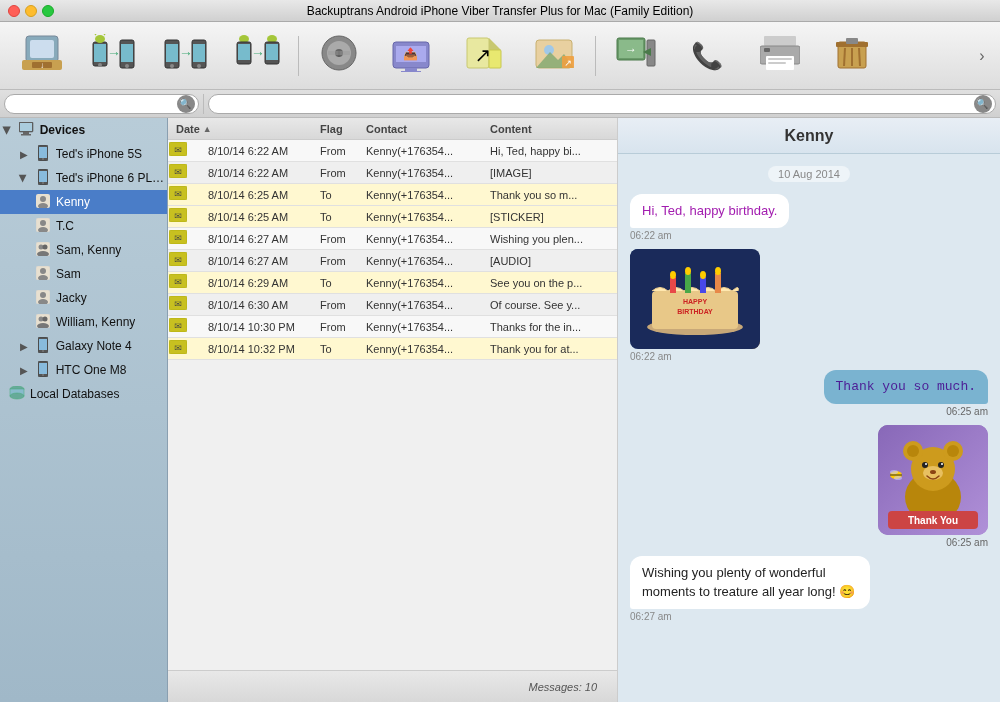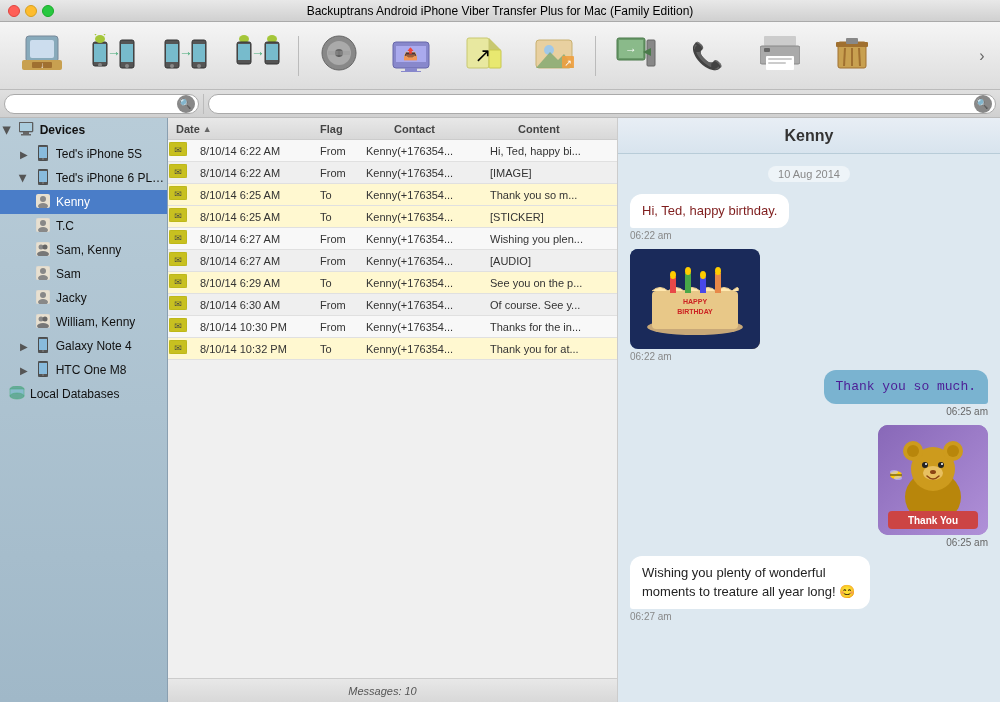--- a/index.html
+++ b/index.html
@@ -174,49 +174,49 @@
       background: linear-gradient(to bottom, #e8e8e8, #d8d8d8);
       border-bottom: 1px solid #ccc;
       display: flex;
       align-items: center;
       font-size: 11px;
       font-weight: 600;
       color: #444;
     }
     .col-date { width: 148px; padding-left: 8px; flex-shrink: 0; display: flex; align-items: center; gap: 3px; cursor: pointer; }
     .col-flag { width: 50px; padding-left: 4px; flex-shrink: 0; }
-    .col-contact { width: 120px; flex-shrink: 0; margin-left: 28px; }
+    .col-contact { width: 120px; flex-shrink: 0; }
     .col-content { flex: 1; padding-left: 4px; }
     .sort-arrow { font-size: 9px; color: #666; }
 
     .list-body { flex: 1; overflow-y: auto; }
     .list-row {
       height: 22px;
       display: flex;
       align-items: center;
       border-bottom: 1px solid #e0e0e0;
       cursor: pointer;
       font-size: 11px;
     }
     .list-row:nth-child(odd) { background: #f8f8f8; }
     .list-row:nth-child(even) { background: #efefef; }
     .list-row.highlighted { background: #fff8d0; }
     .row-icon { width: 20px; flex-shrink: 0; text-align: center; font-size: 14px; }
-    .row-date { width: 128px; flex-shrink: 0; padding-left: 12px; color: #333; }
+    .row-date { width: 128px; flex-shrink: 0; padding-left: 20px; color: #333; }
     .row-flag { width: 50px; flex-shrink: 0; padding-left: 4px; color: #333; }
     .row-contact { width: 120px; flex-shrink: 0; color: #333; white-space: nowrap; overflow: hidden; text-overflow: ellipsis; }
     .row-content { flex: 1; color: #333; white-space: nowrap; overflow: hidden; text-overflow: ellipsis; padding-left: 4px; }
 
     .list-footer {
-      height: 24px;
+      height: 32px;
       background: linear-gradient(to bottom, #e8e8e8, #d8d8d8);
       border-top: 1px solid #ccc;
       display: flex;
       align-items: center;
-      justify-content: center;
+      justify-content: flex-end;
       padding-right: 20px;
       font-size: 11px;
       color: #555;
       font-style: italic;
     }
 
     
     #chat-panel {
       flex: 1;
       background: #dde8f0;
@@ -264,21 +264,21 @@
       max-width: 260px;
       border-radius: 12px;
       padding: 8px 12px;
       font-size: 13px;
       line-height: 1.4;
       position: relative;
     }
     .bubble.from-bubble {
       background: white;
       border-bottom-left-radius: 3px;
-      color: #7f1d1d;
+      color: #a21caf;
     }
     .bubble.to-bubble {
       background: #7ab3d0;
       border-bottom-right-radius: 3px;
       color: #4c1d95;
       font-family: Liberation Mono, monospace;
     }
     .bubble-time {
       font-size: 10px;
       color: #888;

